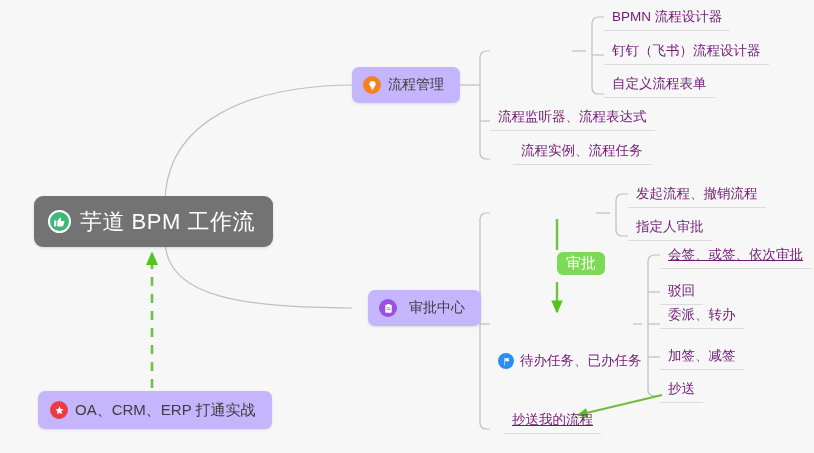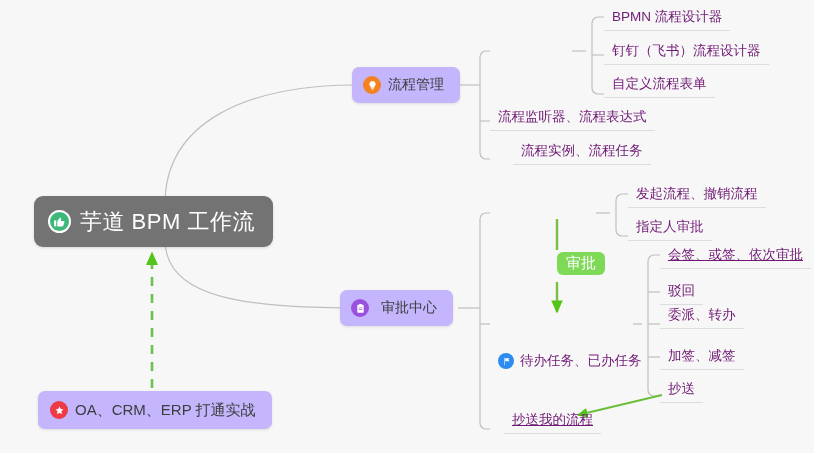--- a/index.html
+++ b/index.html
@@ -33,21 +33,21 @@
     height:36px;
     padding:0 16px 0 11px;
     display:flex;align-items:center;gap:7px;
     background:#c4b5fd;
     border-radius:7px;
     box-shadow:0 1px 3px rgba(0,0,0,.11);
     color:#3d3d3d;
     font-size:14px;
   }
   .card.proc{left:352px;top:67px;}
-  .card.appr{left:340px;top:290px;gap:12px;}
+  .card.appr{left:368px;top:290px;gap:12px;}
   .card.oa{left:38px;top:391px;height:38px;padding:0 16px 0 12px;font-size:15px;}
 
   
   .leaf{
     display:flex;align-items:flex-end;gap:6px;
     padding:0 8px 4px 8px;
     color:#701a75;
     font-size:13.5px;
     line-height:18px;
     border-bottom:1px solid #dcdcdc;

